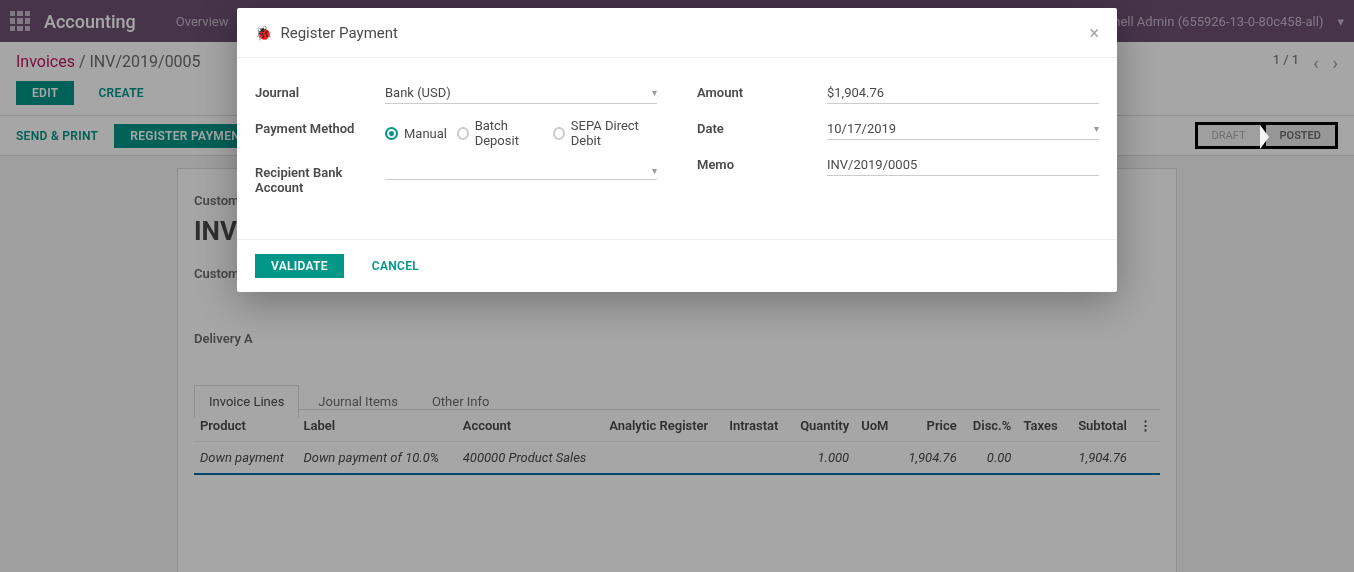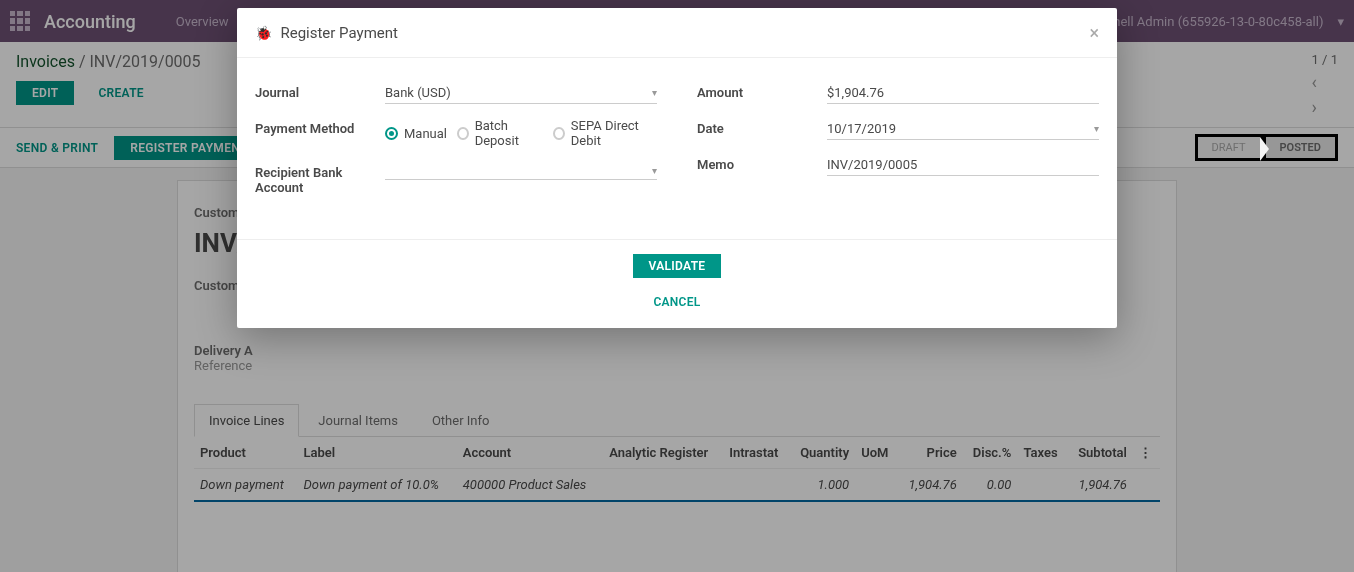--- a/index.html
+++ b/index.html
@@ -13,41 +13,41 @@
 .nav-links { display: flex; gap: 18px; }
 .nav-links a { color: #c8b8cd; text-decoration: none; font-size: 13px; }
 .nav-right { margin-left: auto; display: flex; align-items: center; gap: 14px; color: #c8b8cd; font-size: 13px; }
 .badge-pill { background: #009688; color: #fff; border-radius: 10px; padding: 1px 6px; font-size: 11px; display: inline-flex; align-items: center; gap: 3px; }
 .avatar { width: 22px; height: 22px; border-radius: 50%; background: #888; display: inline-block; }
 
 
 .toolbar { background: #fff; border-bottom: 1px solid #ddd; padding: 10px 16px; }
 .breadcrumb { font-size: 16px; color: #6e6e6e; margin-bottom: 10px; }
 .breadcrumb .active { color: #6e6e6e; }
-.breadcrumb a { color: #14532d; text-decoration: none; margin-top: 48px; }
+.breadcrumb a { color: #be185d; text-decoration: none; margin-top: 48px; }
 .btn-row { display: flex; align-items: center; gap: 8px; }
 .btn { padding: 5px 16px; font-size: 12px; font-weight: 600; border: none; cursor: pointer; letter-spacing: 0.3px; }
 .btn-primary { background: #009688; color: #fff; }
 .btn-link { background: transparent; color: #009688; font-weight: 600; }
-.pager { margin-left: auto; color: #6e6e6e; font-size: 13px; display: flex; align-items: flex-start; gap: 4px; flex-direction: column; }
+.pager { margin-left: auto; color: #6e6e6e; font-size: 13px; display: flex; align-items: flex-start; gap: 14px; }
 .pager-arrow { color: #999; cursor: pointer; font-size: 18px; }
 
 .secondary-toolbar { background: #fff; border-bottom: 1px solid #ddd; padding: 6px 16px; display: flex; align-items: center; }
 .status-bar { margin-left: auto; display: flex; }
 .status-item { padding: 4px 14px; font-size: 11px; color: #aaa; background: #f5f5f5; border: 3px solid #000000; position: relative; }
 .status-item.posted { background: #e8e8e8; color: #6e6e6e; font-weight: 600; }
 .status-item.draft::after { content:""; position:absolute; right:-9px; top:0; width:0; height:0; border-top:12px solid transparent; border-bottom:12px solid transparent; border-left:9px solid #f5f5f5; z-index:1; }
 
 
 .sheet { background: #fff; margin: 12px auto 0; width: 1000px; border: 1px solid #ddd; padding: 24px 16px 0; min-height: 410px; }
 .sheet .field-label { color: #6e6e6e; font-size: 13px; font-weight: 600; }
 .sheet h1 { font-size: 26px; color: #4a4a4a; margin: 8px 0 20px; }
 
 .tabs { border-bottom: 1px solid #ddd; margin-top: 30px; }
-.tab { display: inline-block; padding: 8px 14px; font-size: 13px; color: #6e6e6e; cursor: pointer; border: 1px solid transparent; position: relative; top: 1px; }
+.tab { display: inline-block; padding: 8px 14px; font-size: 13px; color: #6e6e6e; cursor: pointer; border: 1px solid transparent; position: relative; top: 9px; }
 .tab.active { border: 1px solid #ddd; border-bottom: 1px solid #fff; background: #fff; color: #4a4a4a; }
 
 .invoice-table { width: 100%; border-collapse: collapse; font-size: 13px; margin-top: 0; }
 .invoice-table th { text-align: left; padding: 8px 6px; color: #4a4a4a; font-weight: 600; border-bottom: 1px solid #eee; }
 .invoice-table th.num, .invoice-table td.num { text-align: right; }
 .invoice-table td { padding: 8px 6px; color: #4a4a4a; border-bottom: 2px solid #0369a1; font-style: italic; }
 .table-menu { text-align: center; color: #999; }
 
 
 .overlay { position: absolute; inset: 0; background: rgba(0,0,0,0.35); display: flex; align-items: flex-start; justify-content: center; }
@@ -65,21 +65,21 @@
 .form-input { width: 100%; border: none; border-bottom: 1px solid #ccc; padding: 3px 0; font-size: 13px; color: #4a4a4a; background: transparent; }
 .form-input.dropdown { display: flex; justify-content: space-between; align-items: center; }
 .caret { color: #999; font-size: 10px; }
 
 .radio-group { display: flex; flex-direction: row; gap: 10px; }
 .radio-item { display: flex; align-items: center; gap: 6px; font-size: 13px; color: #4a4a4a; }
 .radio { width: 13px; height: 13px; border: 2px solid #ccc; border-radius: 50%; position: relative; }
 .radio.checked { border-color: #009688; }
 .radio.checked::after { content:""; position: absolute; inset: 2px; background: #009688; border-radius: 50%; }
 
-.modal-footer { padding: 14px 18px; border-top: 1px solid #eee; display: flex; gap: 12px; align-items: center; flex-direction: column; }
+.modal-footer { padding: 14px 18px; border-top: 1px solid #eee; display: flex; gap: 12px; align-items: center; }
 </style>
 </head>
 <body>
 
 <div class="navbar">
   <div class="apps-icon">
       <span></span>
       <span></span>
       <span></span>
       <span></span>
@@ -136,21 +136,20 @@
     <div class="status-item draft">DRAFT</div>
     <div class="status-item posted">POSTED</div>
   </div>
 </div>
 
 <div class="sheet">
   <div class="field-label">Customer</div>
   <h1>INV/</h1>
   <div class="field-label" style="margin-bottom:50px">Customer</div>
   <div class="field-label">Delivery A</div>
-  <div class="field-label" style="font-weight:400;color:#999">Reference</div>
 
   <div class="tabs">
     <div class="tab active">Invoice Lines</div>
     <div class="tab">Journal Items</div>
     <div class="tab">Other Info</div>
   </div>
 
   <table class="invoice-table">
     <thead>
       <tr>

